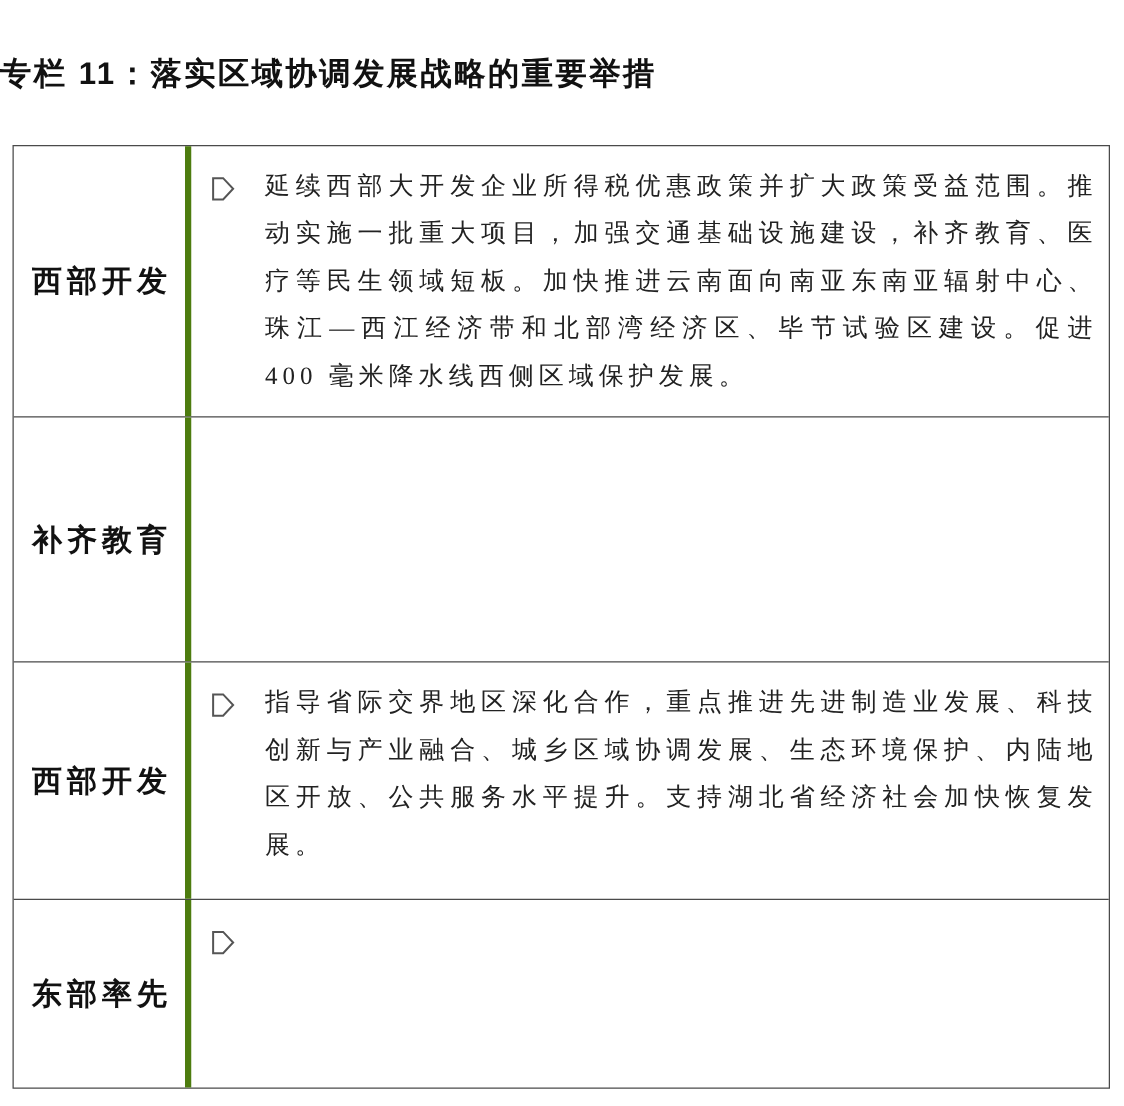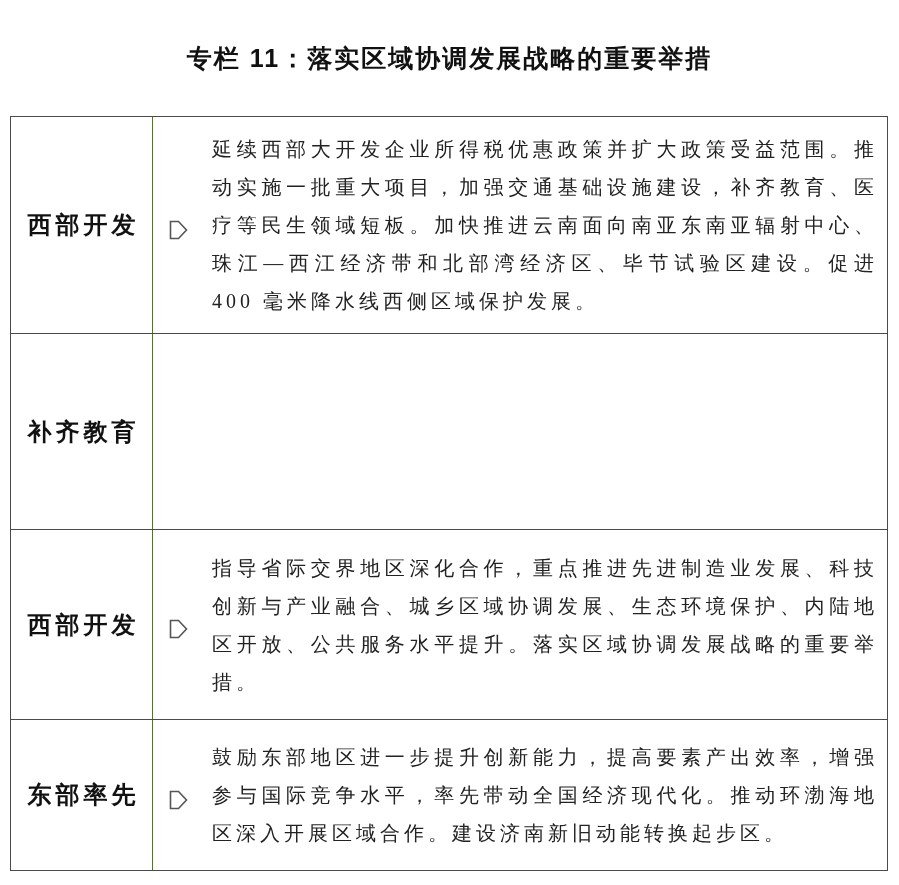--- a/index.html
+++ b/index.html
@@ -7,21 +7,21 @@
   body {
     width: 899px; height: 885px;
     position: relative;
     font-family: "Liberation Sans", sans-serif;
     color: #1c1c1c;
     overflow: hidden;
   }
   .page-title {
     position: absolute;
     top: 42px; left: 0; width: 899px;
-    text-align: center;
+    text-align: left;
     font-size: 25px;
     font-weight: bold;
     letter-spacing: 2px;
     color: #111111;
     font-family: "Liberation Sans", sans-serif;
   }
   .measures-table {
     position: absolute;
     left: 10px; top: 116px;
     width: 878px;
@@ -30,34 +30,34 @@
   }
   .row { display: flex; border-top: 1px solid #4a4a4a; }
   .row:first-child { border-top: none; }
   .row:nth-child(1) { min-height: 203px; }
   .row:nth-child(2) { min-height: 196px; }
   .row:nth-child(3) { min-height: 190px; }
   .row:nth-child(4) { min-height: 151px; }
   .label-cell {
     flex: 0 0 142px;
     width: 142px;
-    border-right: 1px solid #4d7c0f;
+    border-right: 5px solid #4d7c0f;
     display: flex;
     align-items: center;
     justify-content: center;
     font-size: 24px;
     font-weight: bold;
     letter-spacing: 4px;
     color: #111111;
     padding-left: 4px;
   }
   .content-cell {
     flex: 1 1 auto;
     display: flex;
-    align-items: center;
+    align-items: flex-start;
     padding: 13px 9px 13px 15px;
   }
   .bullet {
     flex: 0 0 auto;
     margin-top: 9px;
     margin-right: 23px;
     line-height: 0;
   }
   .bullet svg { display: block; }
   .row-text {
@@ -94,28 +94,27 @@
   </div>
 
   <div class="row">
     <div class="label-cell">西部开发</div>
     <div class="content-cell">
       <span class="bullet">
         <svg width="21" height="24" viewBox="0 0 21 24">
           <path d="M2.5 3.5 L10.5 3.5 L18.5 12 L10.5 20.5 L2.5 20.5 Z" fill="#ffffff" stroke="#555555" stroke-width="1.6" stroke-linejoin="miter"></path>
         </svg>
       </span>
-      <div class="row-text">指导省际交界地区深化合作，重点推进先进制造业发展、科技创新与产业融合、城乡区域协调发展、生态环境保护、内陆地区开放、公共服务水平提升。落实区域协调发展战略的重要举措。</div>
+      <div class="row-text">指导省际交界地区深化合作，重点推进先进制造业发展、科技创新与产业融合、城乡区域协调发展、生态环境保护、内陆地区开放、公共服务水平提升。支持湖北省经济社会加快恢复发展。</div>
     </div>
   </div>
 
   <div class="row">
     <div class="label-cell">东部率先</div>
     <div class="content-cell">
       <span class="bullet">
         <svg width="21" height="24" viewBox="0 0 21 24">
           <path d="M2.5 3.5 L10.5 3.5 L18.5 12 L10.5 20.5 L2.5 20.5 Z" fill="#ffffff" stroke="#555555" stroke-width="1.6" stroke-linejoin="miter"></path>
         </svg>
       </span>
-      <div class="row-text">鼓励东部地区进一步提升创新能力，提高要素产出效率，增强参与国际竞争水平，率先带动全国经济现代化。推动环渤海地区深入开展区域合作。建设济南新旧动能转换起步区。</div>
     </div>
   </div>
 </div>
 
 </body></html>

